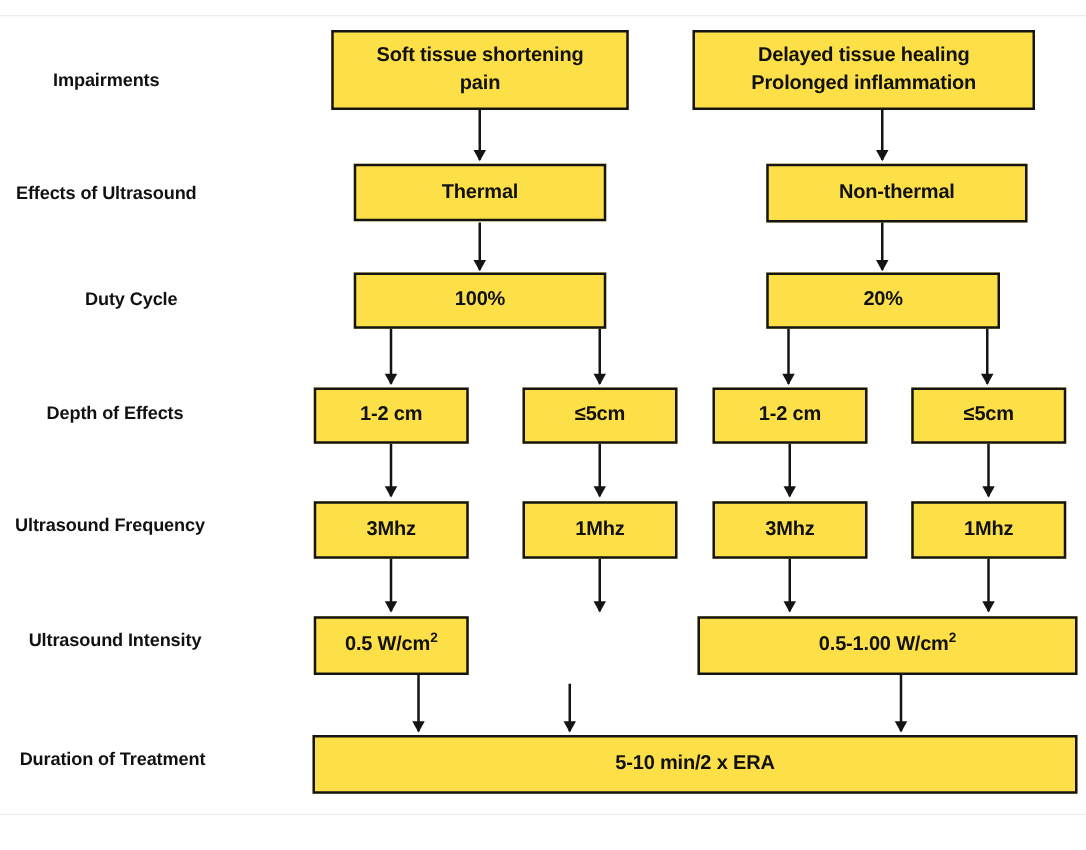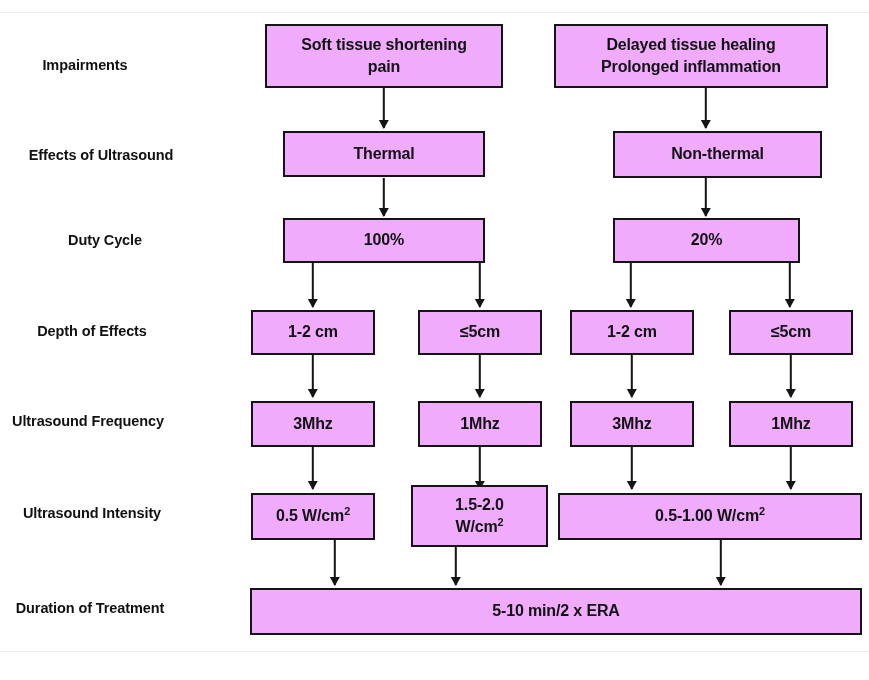--- a/index.html
+++ b/index.html
@@ -41,21 +41,21 @@
     white-space: nowrap;
     text-align: left;
     transform: translate(-50%, -50%);
     line-height: 1.1;
   }
 
   .node {
     position: absolute;
     box-sizing: border-box;
     border: 2.2px solid #141414;
-    background: #f0abfc;
+    background: #fde047;
     display: flex;
     align-items: center;
     justify-content: center;
     text-align: center;
     font-size: 16px;
     font-weight: 600;
     color: #111111;
     line-height: 1.28;
     letter-spacing: -0.15px;
     padding: 20px 4px;
@@ -85,21 +85,21 @@
 </style>
 </head>
 <body>
 
 <div id="canvas">
 
   <div class="hrule top"></div>
   <div class="hrule bottom"></div>
 
   <div class="row-label" style="left:85px; top:66px;">Impairments</div>
-  <div class="row-label" style="left:85px; top:156px;margin-left:16px;">Effects of Ultrasound</div>
+  <div class="row-label" style="left:85px; top:156px;">Effects of Ultrasound</div>
   <div class="row-label" style="left:105px; top:241px;">Duty Cycle</div>
   <div class="row-label" style="left:92px; top:332px;">Depth of Effects</div>
   <div class="row-label" style="left:88px; top:422px;">Ultrasound Frequency</div>
   <div class="row-label" style="left:92px; top:514px;">Ultrasound Intensity</div>
   <div class="row-label" style="left:90px; top:609px;">Duration of Treatment</div>
 
   <div class="node two-line" style="left:265px; top:24px; width:238px; height:64px;">
     <div>
       <span>Soft tissue shortening</span><br>
       <span>pain</span>
@@ -173,26 +173,20 @@
 
   <div class="arrow" style="left:313px; top:447px; height:42px;"></div>
   <div class="arrow" style="left:480px; top:447px; height:42px;"></div>
   <div class="arrow" style="left:632px; top:447px; height:42px;"></div>
   <div class="arrow" style="left:791px; top:447px; height:42px;"></div>
 
   <div class="node" style="left:251px; top:493px; width:124px; height:47px;">
     <span><span>0.5 W/cm</span><sup>2</sup></span>
   </div>
 
-  <div class="node two-line" style="left:411px; top:485px; width:137px; height:62px;">
-    <div>
-      <span>1.5-2.0</span><br>
-      <span>W/cm</span><sup>2</sup>
-    </div>
-  </div>
 
   <div class="node" style="left:558px; top:493px; width:304px; height:47px;">
     <span><span>0.5-1.00 W/cm</span><sup>2</sup></span>
   </div>
 
   <div class="arrow" style="left:335px; top:540px; height:45px;"></div>
   <div class="arrow" style="left:456px; top:547px; height:38px;"></div>
   <div class="arrow" style="left:721px; top:540px; height:45px;"></div>
 
   <div class="node" style="left:250px; top:588px; width:612px; height:47px;">

